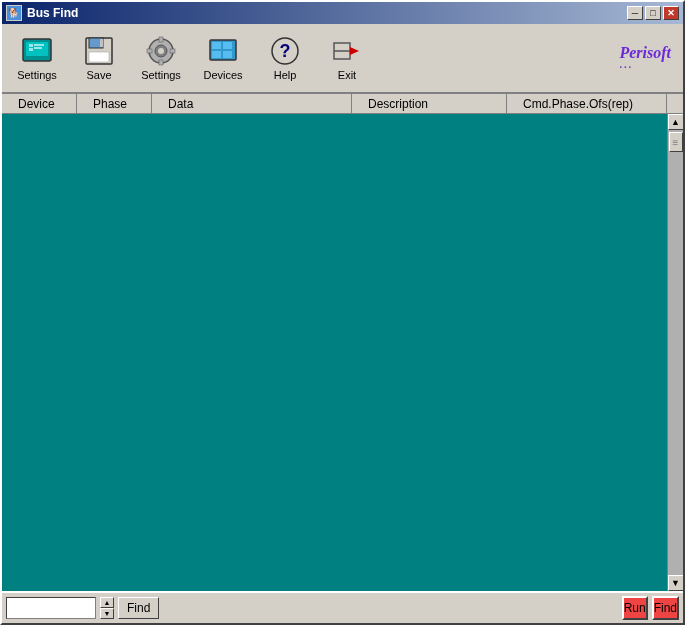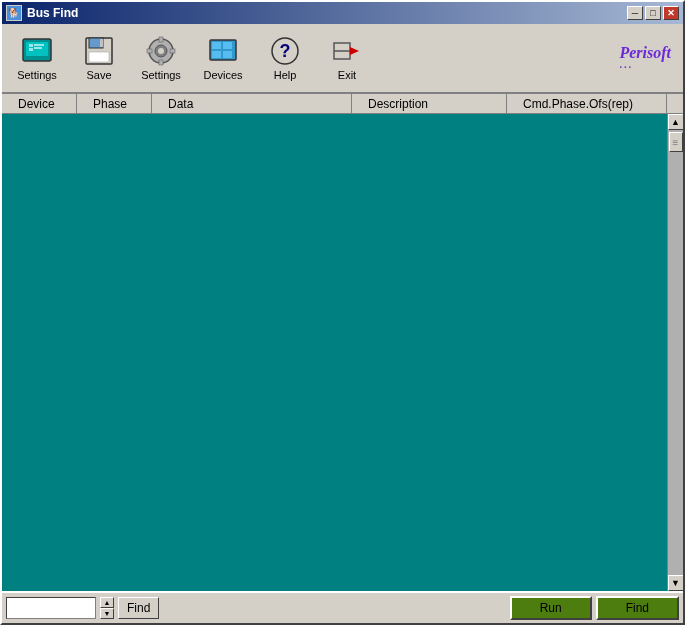--- a/index.html
+++ b/index.html
@@ -262,22 +262,22 @@
       background: #d4d0c8;
       border: 1px solid #fff;
       border-right-color: #404040;
       border-bottom-color: #404040;
       cursor: pointer;
       font-size: 12px;
     }
     .spacer { flex: 1; }
     .action-btn {
       height: 24px;
-      padding: 0 28px;
-      background: #4d7c0f;
+      padding: 0 0;
+      background: #ef4444;
       border: 2px solid #fff;
       border-right-color: #404040;
       border-bottom-color: #404040;
       cursor: pointer;
       font-size: 12px;
     }
 
     
     .svg-icon { width: 32px; height: 32px; }
   </style>

